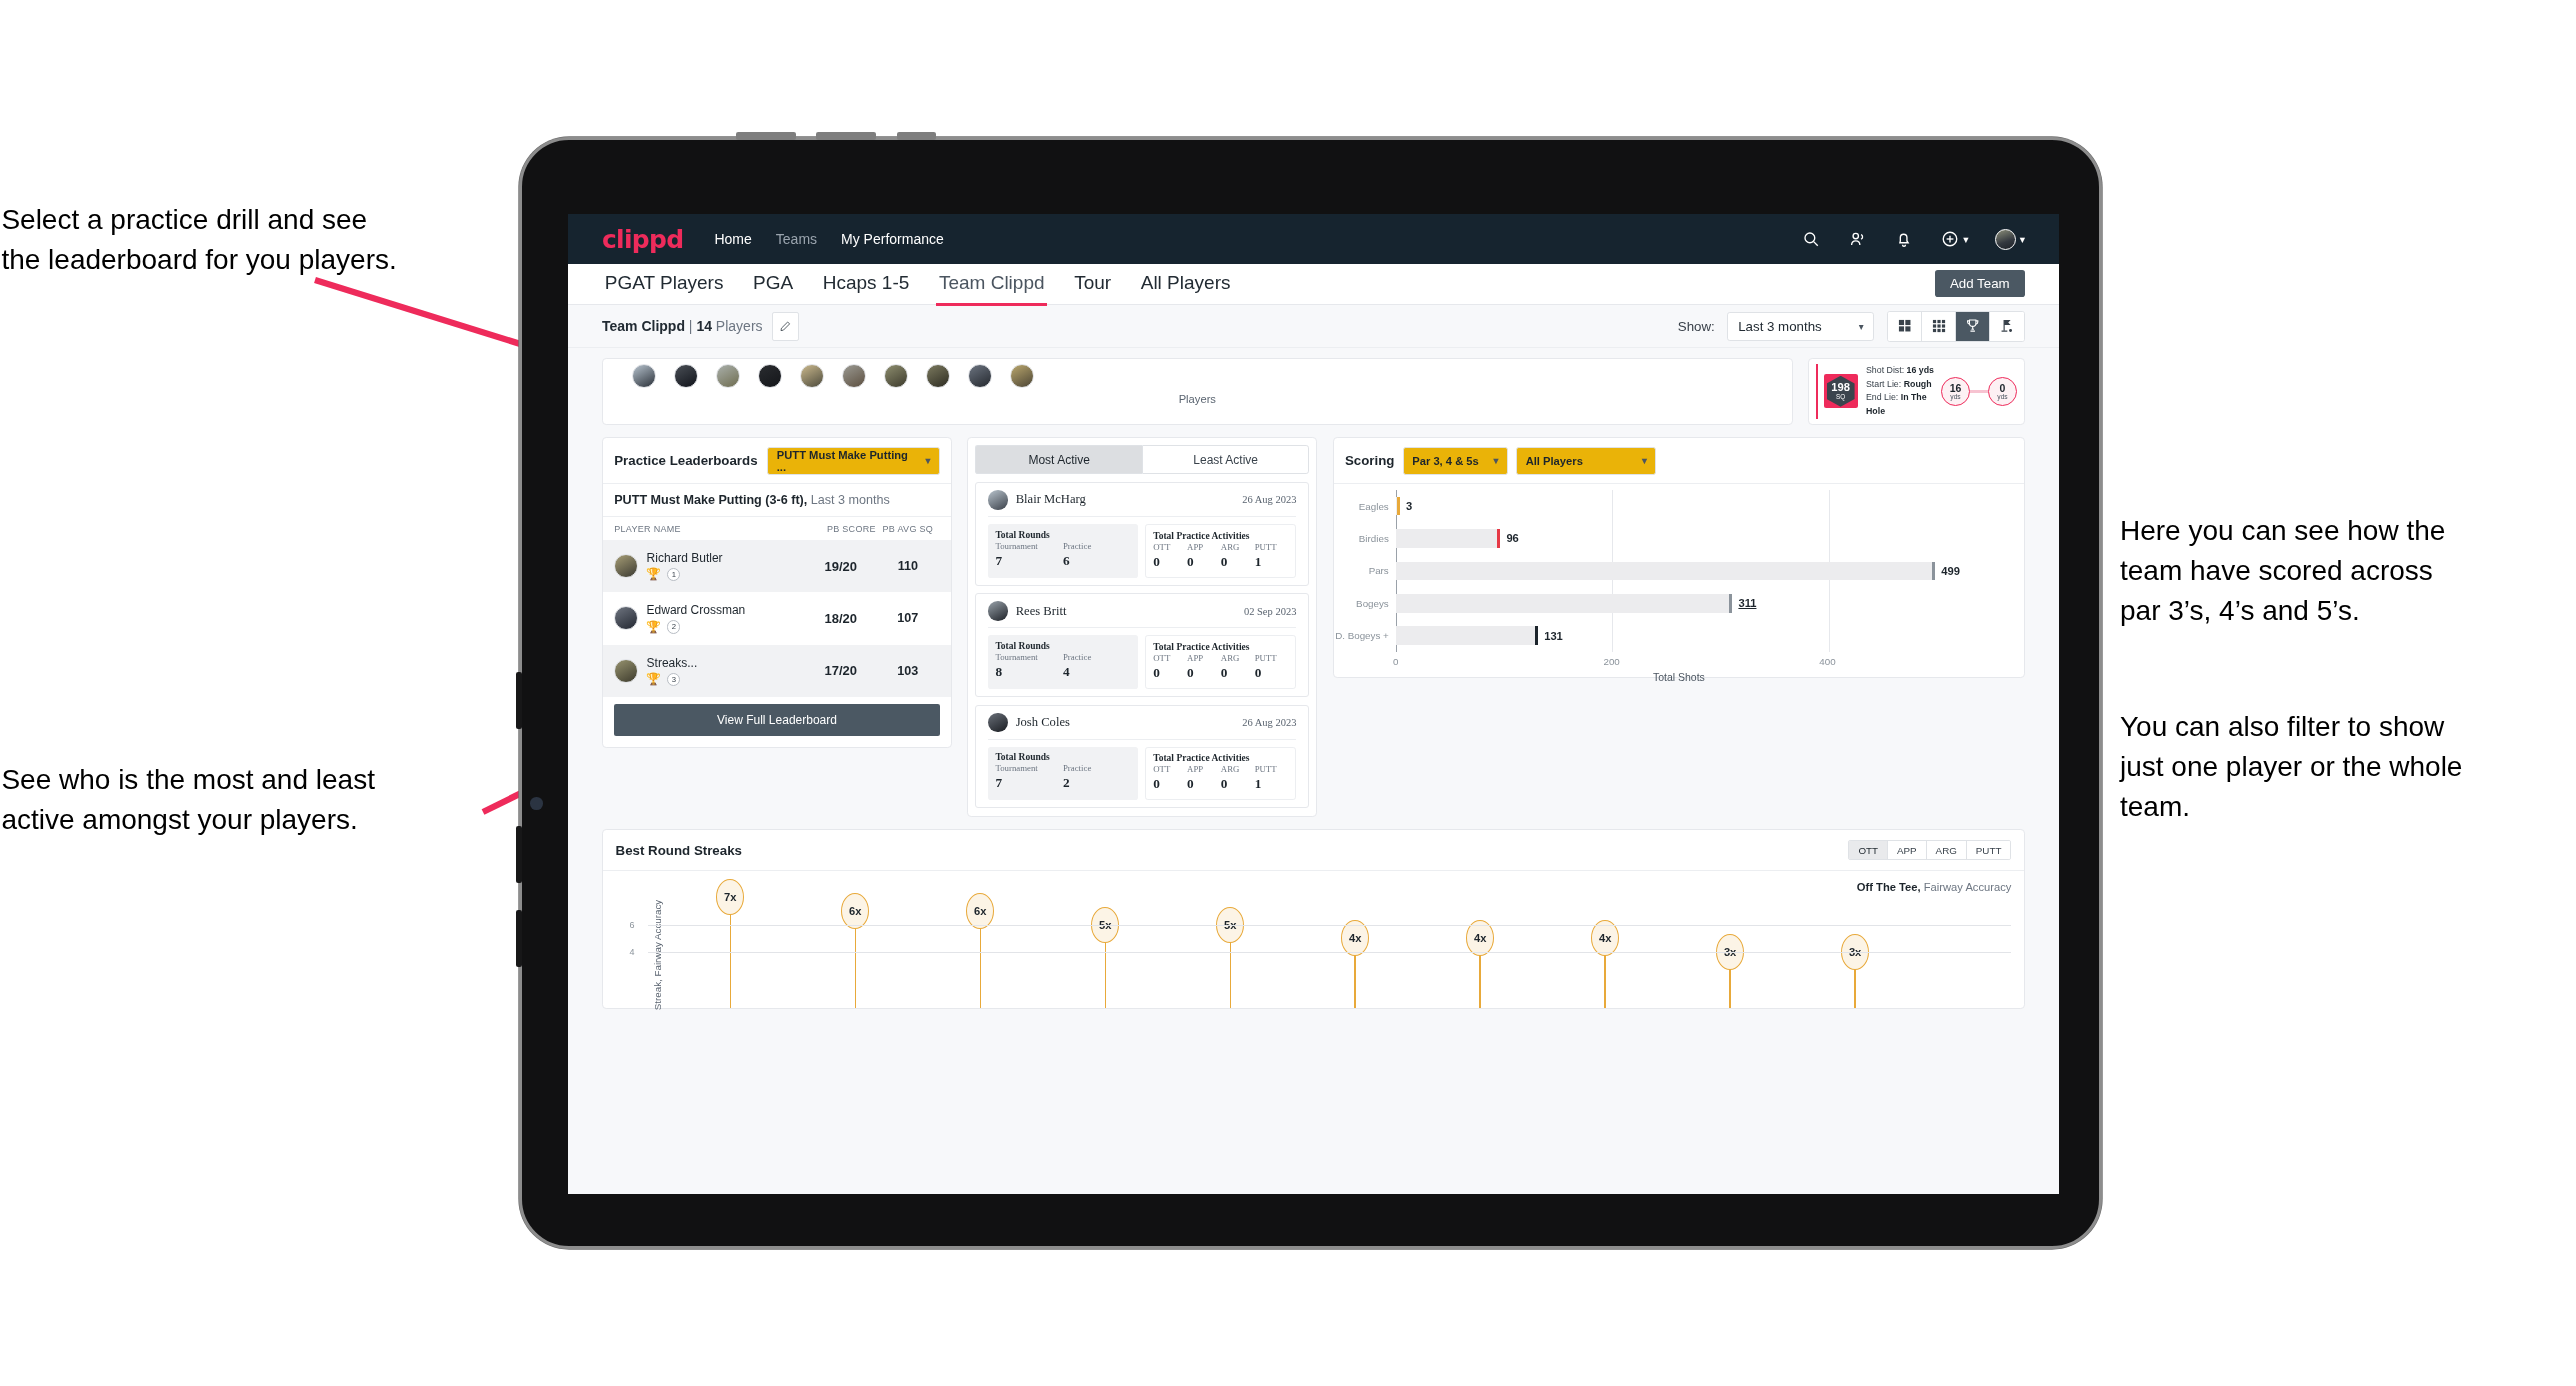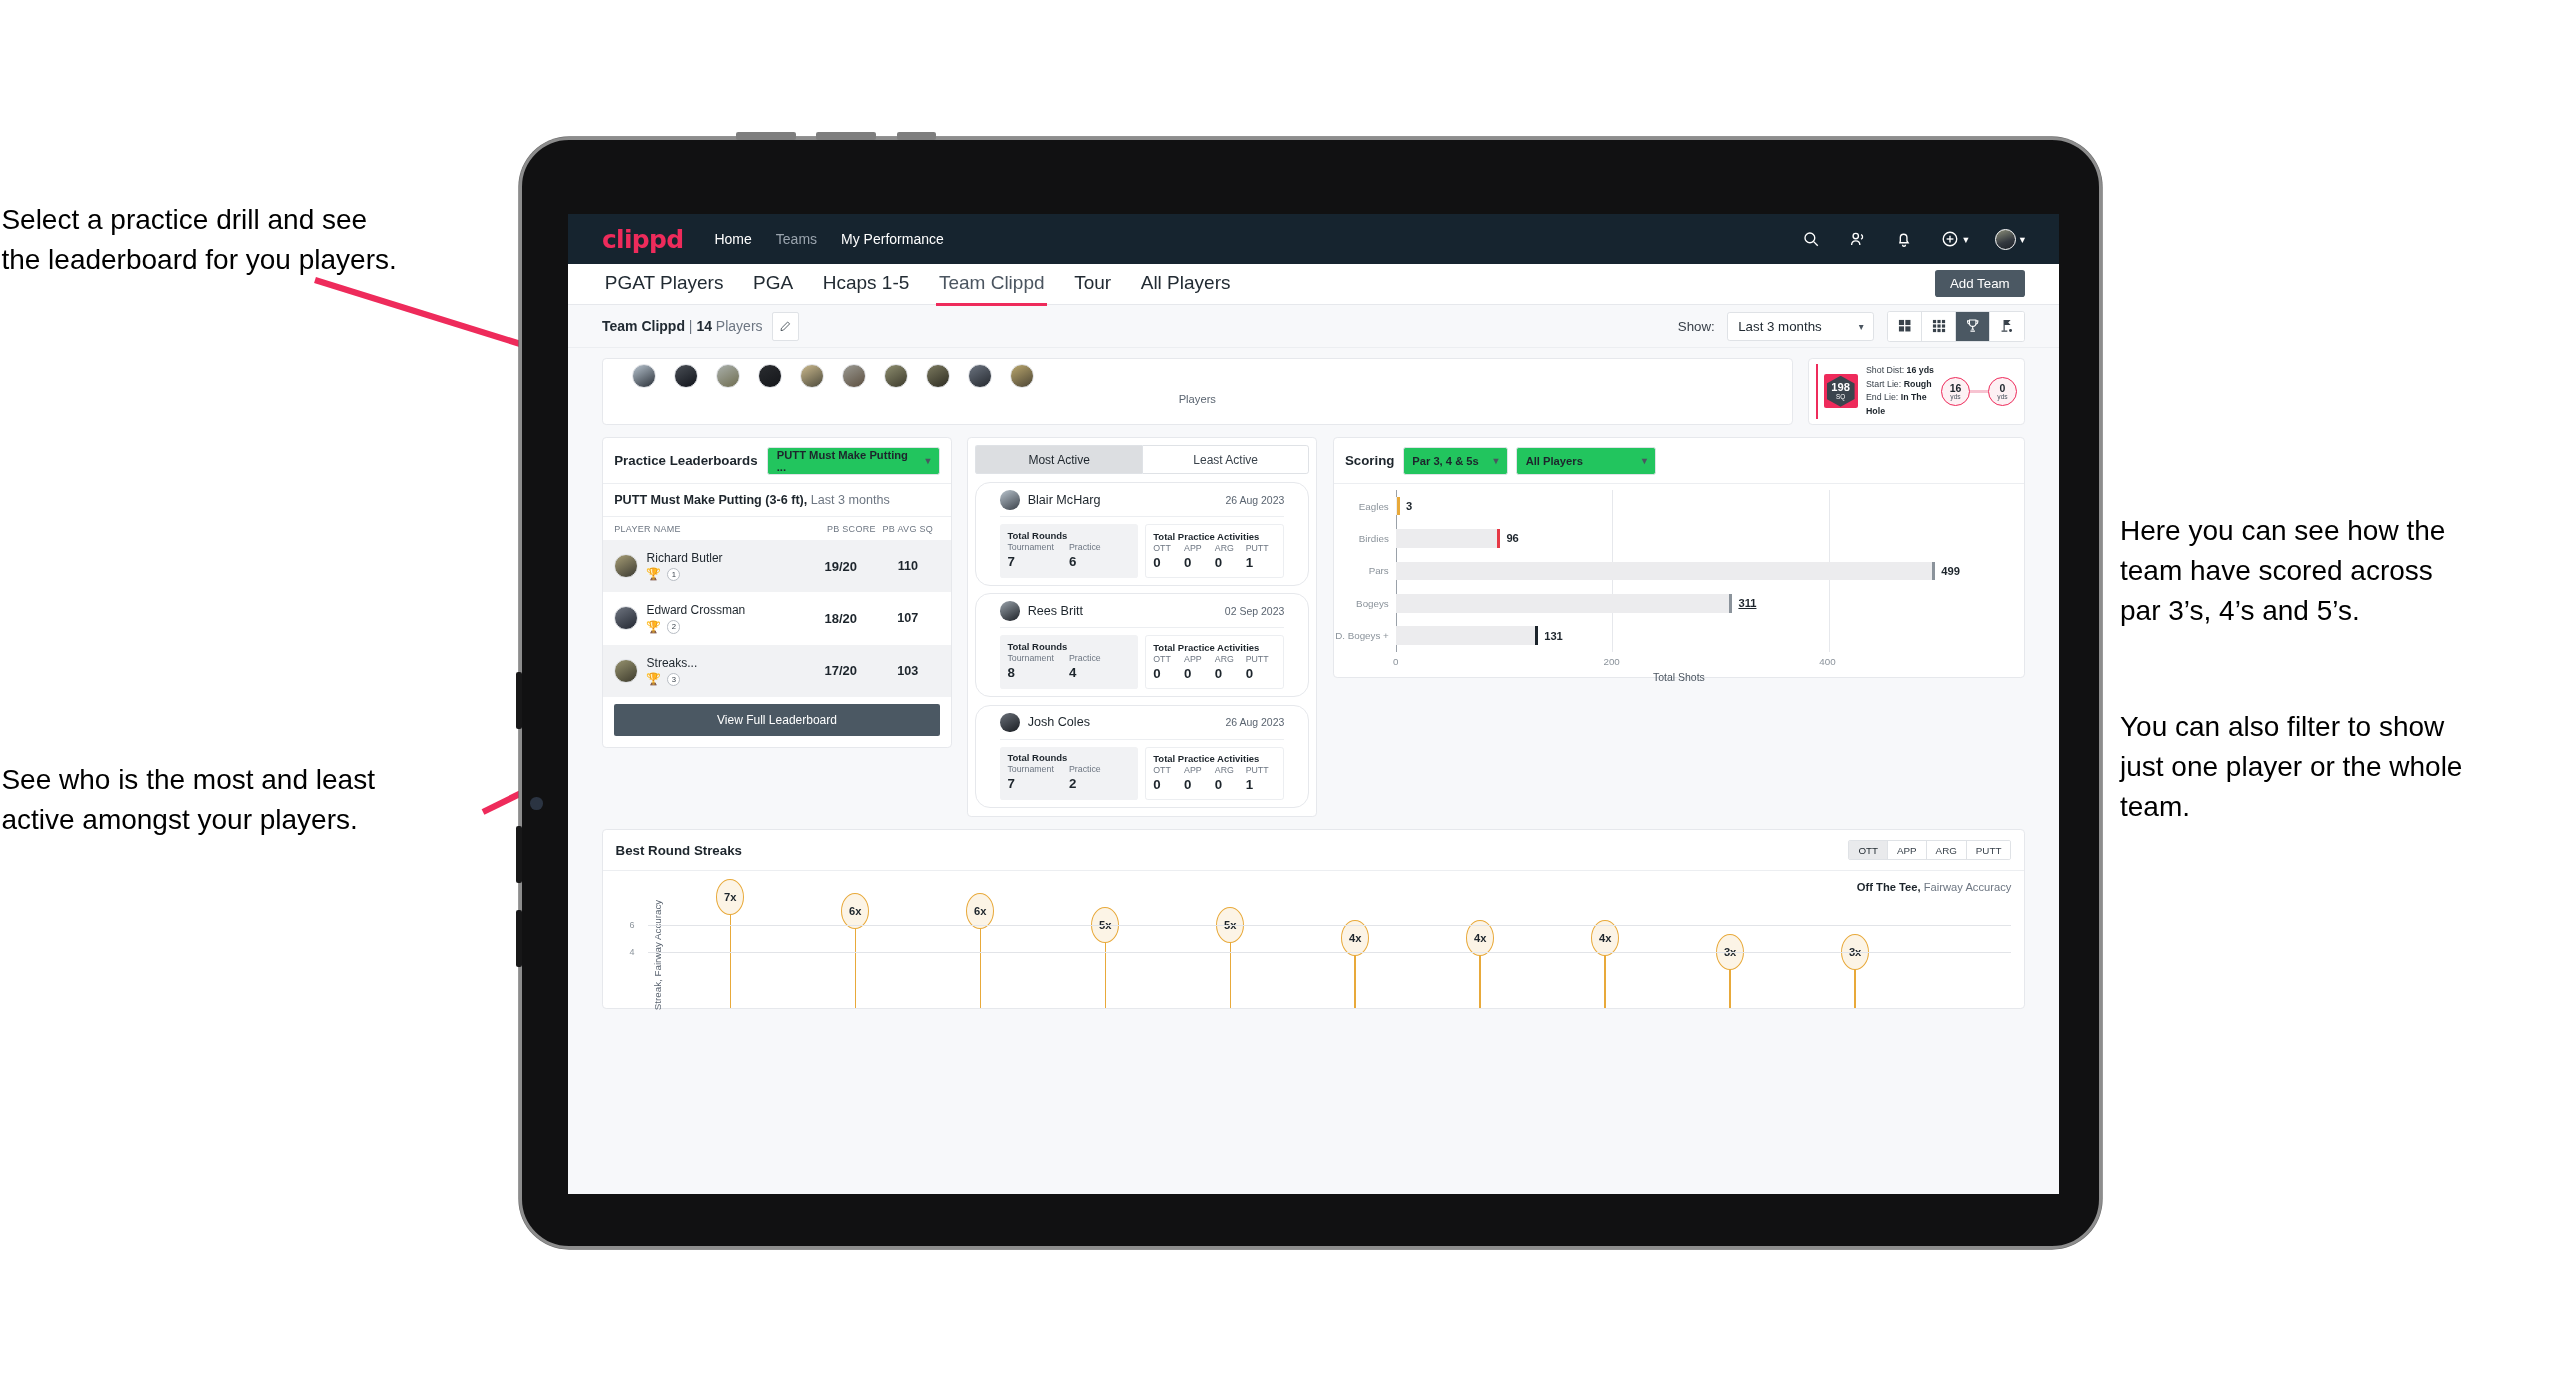--- a/index.html
+++ b/index.html
@@ -173,21 +173,21 @@
   #leadCard { width: 350px; }
   #activeCard { width: 350px; }
   #scoreCard { flex: 1 1 auto; }
 
   .cardhead {
     display: flex; align-items: center; padding: 8.4px 11.2px;
     border-bottom: 0.7px solid #eceef1; gap: 9.8px;
   }
   .cardtitle { font-size: 13.3px; font-weight: 700; color: #1d252c; }
   .selbox {
-    height: 28px; border: 0.7px solid #dfe2e6; border-radius: 2.8px; background: #22c55e;
+    height: 28px; border: 0.7px solid #dfe2e6; border-radius: 2.8px; background: #eab308;
     display: flex; align-items: center; justify-content: space-between;
     padding: 0 8.4px; font-size: 11.2px; font-weight: 700; color: #1d252c;
   }
   .chev { font-size: 9.8px; color: #4b5560; margin-left: 7px; }
 
   #drillTitle {
     padding: 9px 11.2px; font-size: 12.6px; color: #1d252c; border-bottom: 0.7px solid #eceef1;
   }
   #drillTitle b { font-weight: 700; }
   #drillTitle span { color: #6d7682; font-weight: 400; }
@@ -224,21 +224,21 @@
   
   #activeTabs { display: flex; padding: 7px 7px 0; gap: 0; }
   .atab {
     flex: 1; height: 29px; border: 0.7px solid #dfe2e6; font-size: 12px;
     display: flex; align-items: center; justify-content: center; color: #39424b; background: #fff;
   }
   .atab.on { background: #dcdee1; color: #1d252c; }
   .atab:first-child { border-radius: 2.8px 0 0 2.8px; border-right: none; }
   .atab:last-child { border-radius: 0 2.8px 2.8px 0; }
 
-  .pcard { margin: 7.7px 7px; border: 0.7px solid #e6e8ec; border-radius: 15px; padding: 7px 24px; }
+  .pcard { margin: 7.7px 7px; border: 0.7px solid #e6e8ec; border-radius: 3px; padding: 7px 12px; font-family: Liberation Serif, serif; }
   .pcTop { display: flex; align-items: center; padding-bottom: 6.3px; border-bottom: 0.7px solid #eceef1; }
   .pcAv { width: 19.6px; height: 19.6px; border-radius: 50%; background: #6a7380; flex: 0 0 auto; }
   .pcName { margin-left: 7.7px; font-size: 12.6px; color: #1d252c; }
   .pcDate { margin-left: auto; font-size: 10.5px; color: #5a6470; }
   .pcBody { display: flex; gap: 7.7px; margin-top: 7px; }
   .statBox { flex: 1; border-radius: 2.8px; padding: 5.6px 7px 7px; }
   .statBox.grey { background: #f1f2f4; }
   .statBox.white { border: 0.7px solid #eceef1; }
   .statTitle { font-size: 9.5px; font-weight: 700; color: #1d252c; }
   .statCols { display: flex; margin-top: 1px; }

